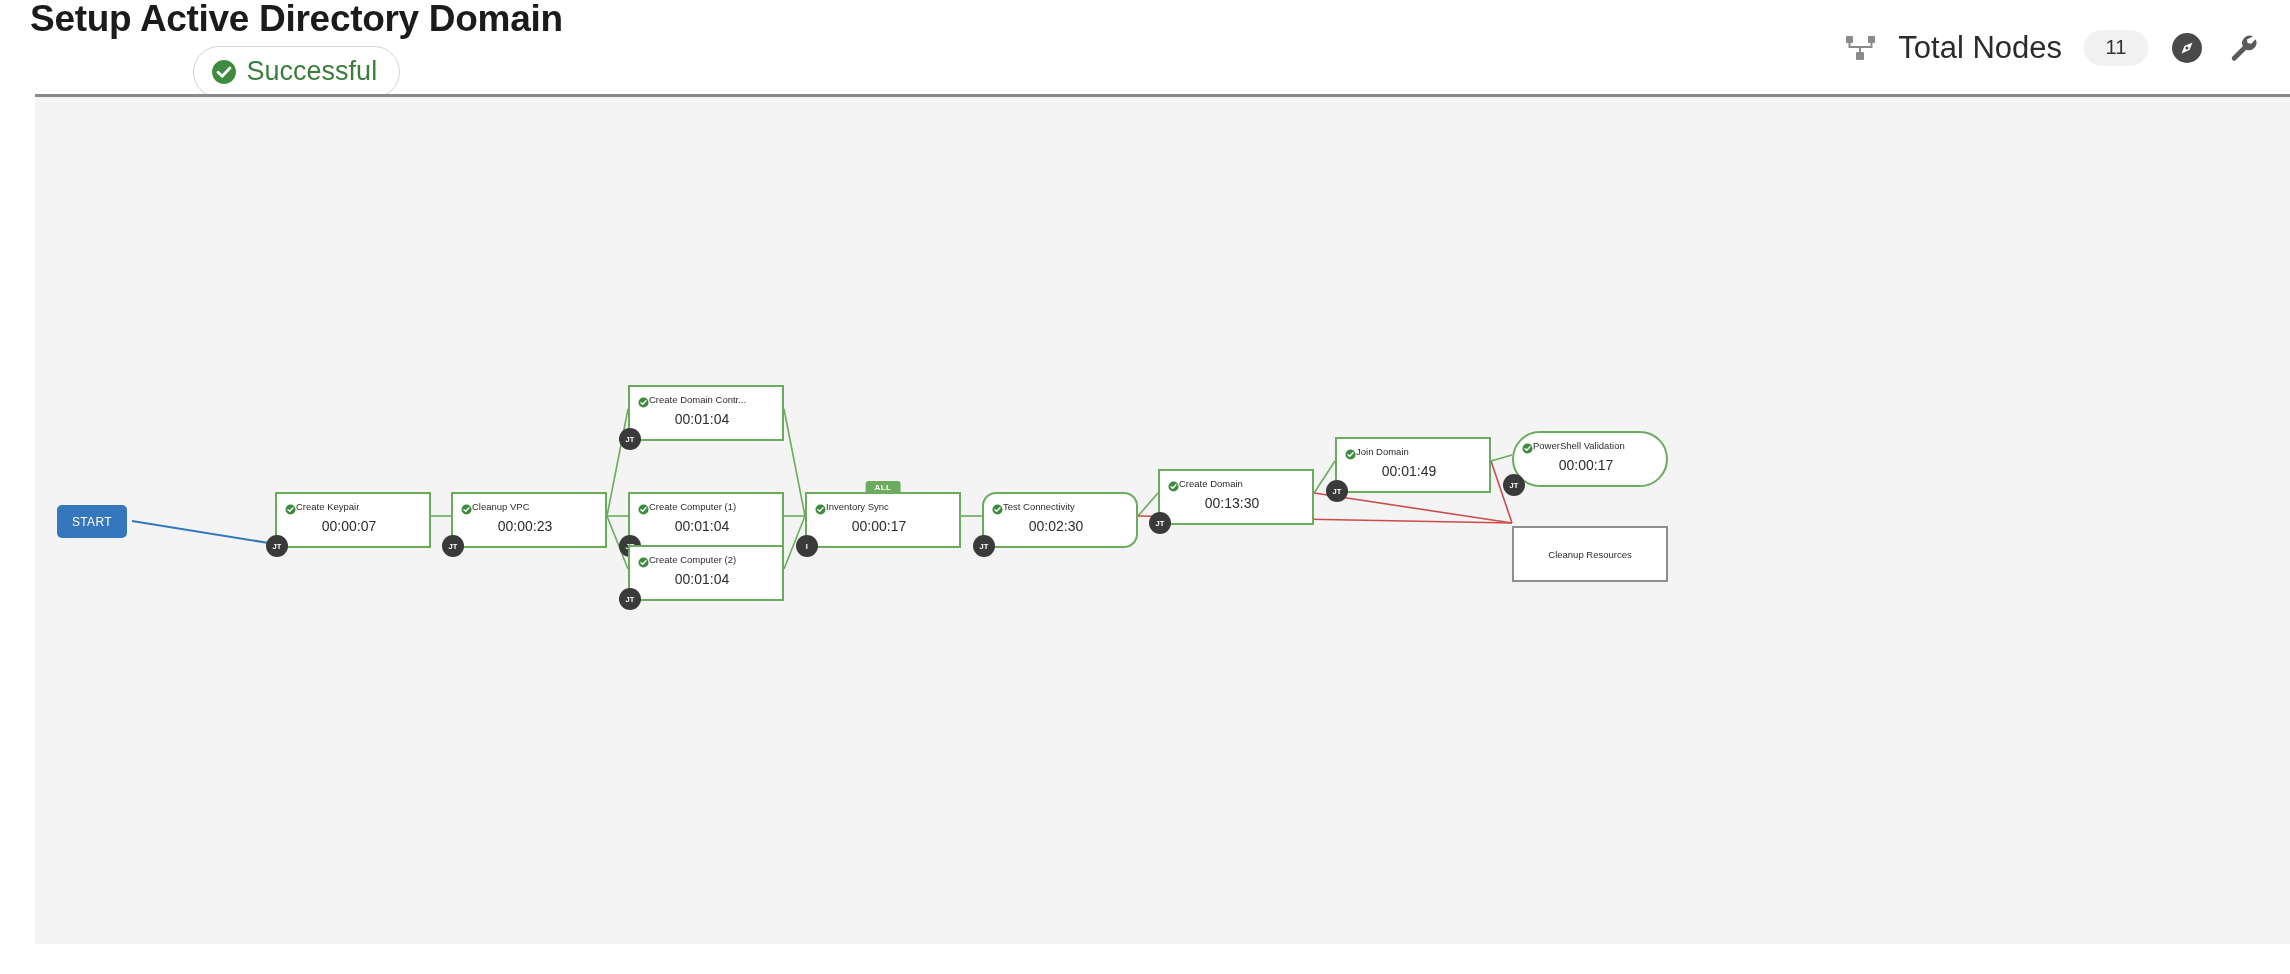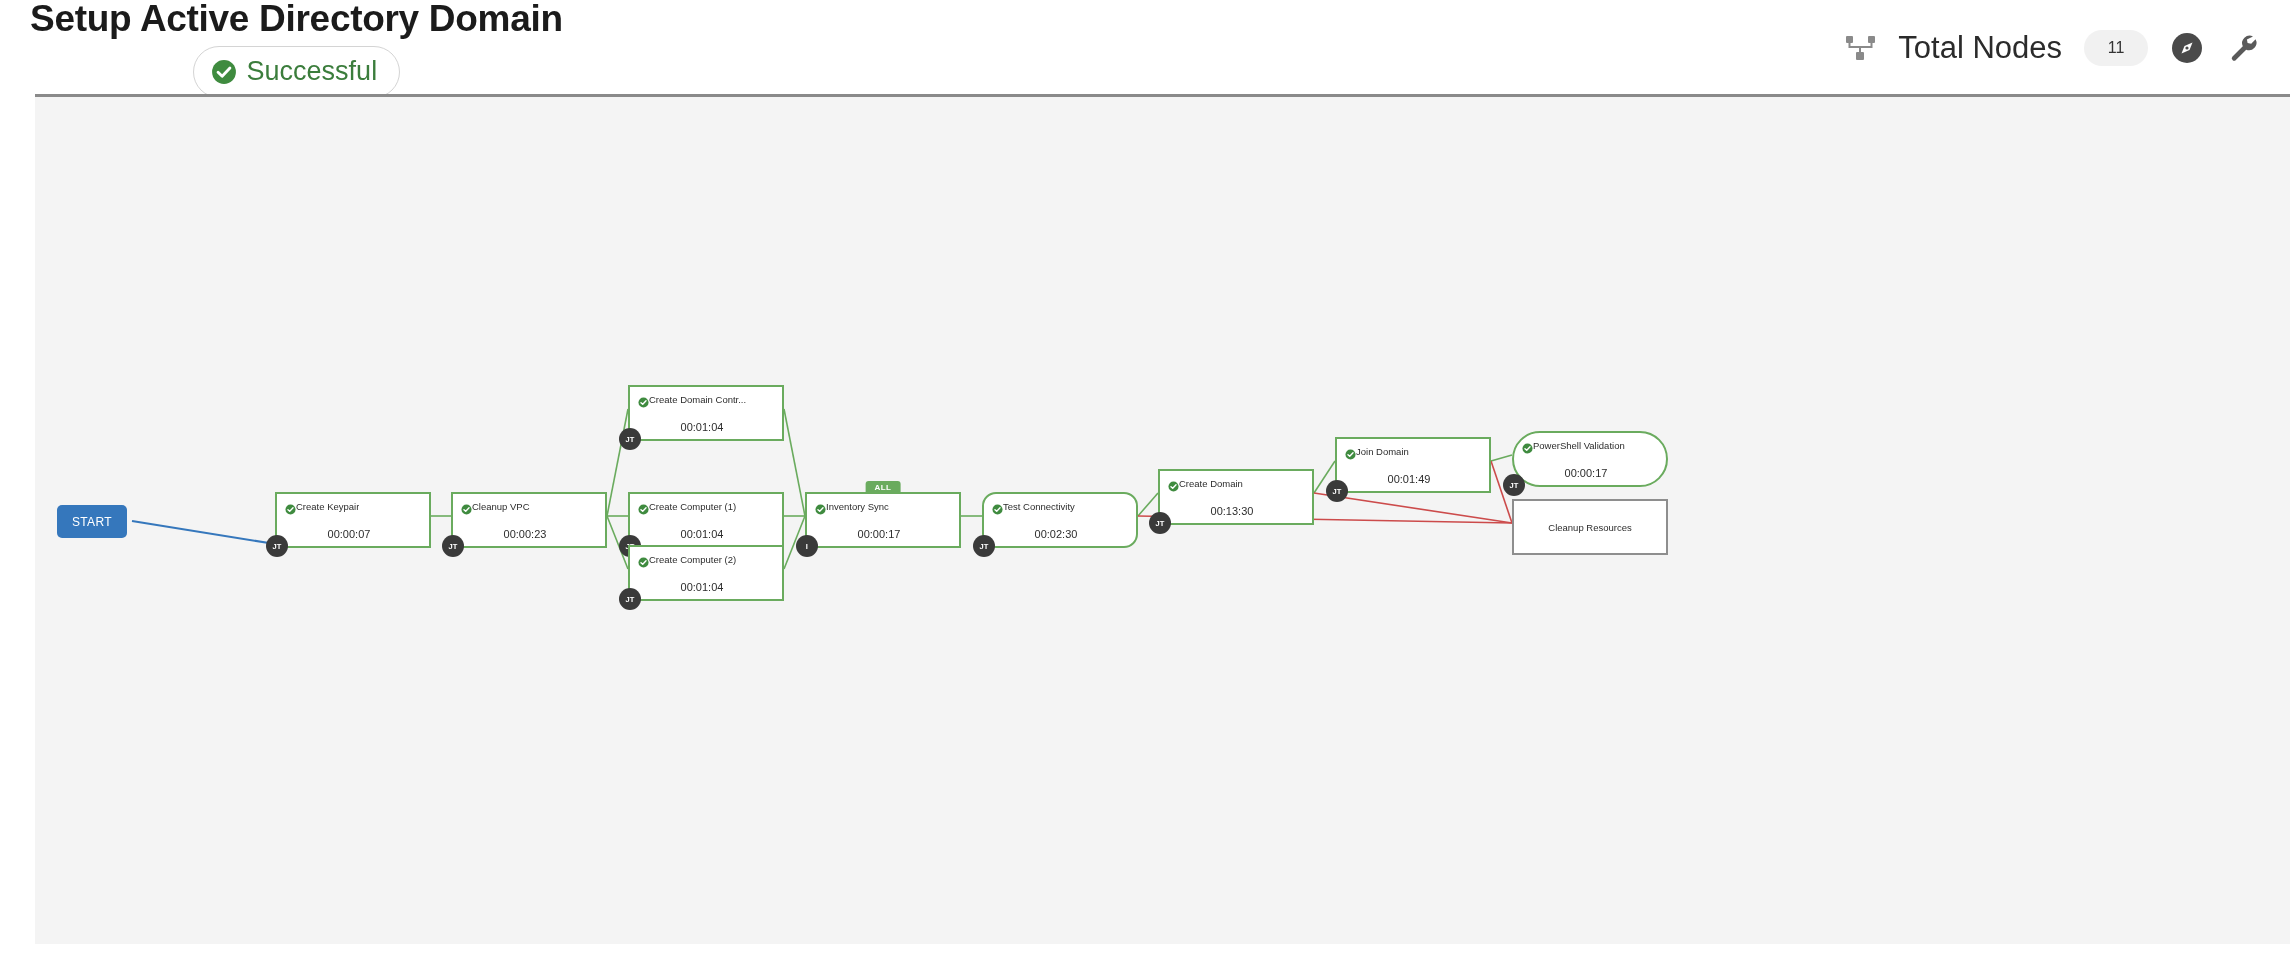--- a/index.html
+++ b/index.html
@@ -77,21 +77,21 @@
     white-space: nowrap;
   }
   .node-count-badge {
     background: #f1f1f1;
     border-radius: 18px;
     min-width: 64px;
     height: 36px;
     display: flex;
     align-items: center;
     justify-content: center;
-    font-size: 16px;
+    font-size: 20px;
     color: #333;
     padding: 0 14px;
     box-sizing: border-box;
   }
   .compass-icon { width: 34px; height: 34px; }
   .wrench-icon { width: 34px; height: 34px; }
 
   .header-divider {
     position: absolute;
     left: 35px;
@@ -125,41 +125,42 @@
     background: #ffffff;
     border: 2px solid #6aab5e;
     width: 156px;
     height: 56px;
   }
   .node.gray {
     border: 2px solid #8e8e8e;
     display: flex;
     align-items: center;
     justify-content: center;
+    margin-top: 27px;
   }
   .node-title-row {
     display: flex;
     align-items: center;
     padding: 7px 0 0 8px;
   }
   .node-check {
     width: 11px; height: 11px;
     flex: 0 0 11px;
   }
   .node-title {
     font-size: 9.5px;
     color: #2c2c2c;
     white-space: nowrap;
     overflow: hidden;
   }
   .node-duration {
     text-align: center;
-    font-size: 11px;
+    font-size: 14px;
     color: #2c2c2c;
-    margin-top: 16px;
+    margin-top: 6px;
     padding-right: 8px;
   }
   .node.gray .node-center-label {
     font-size: 9.5px;
     color: #2c2c2c;
   }
   .node-badge {
     position: absolute;
     left: -11px;
     bottom: -11px;

